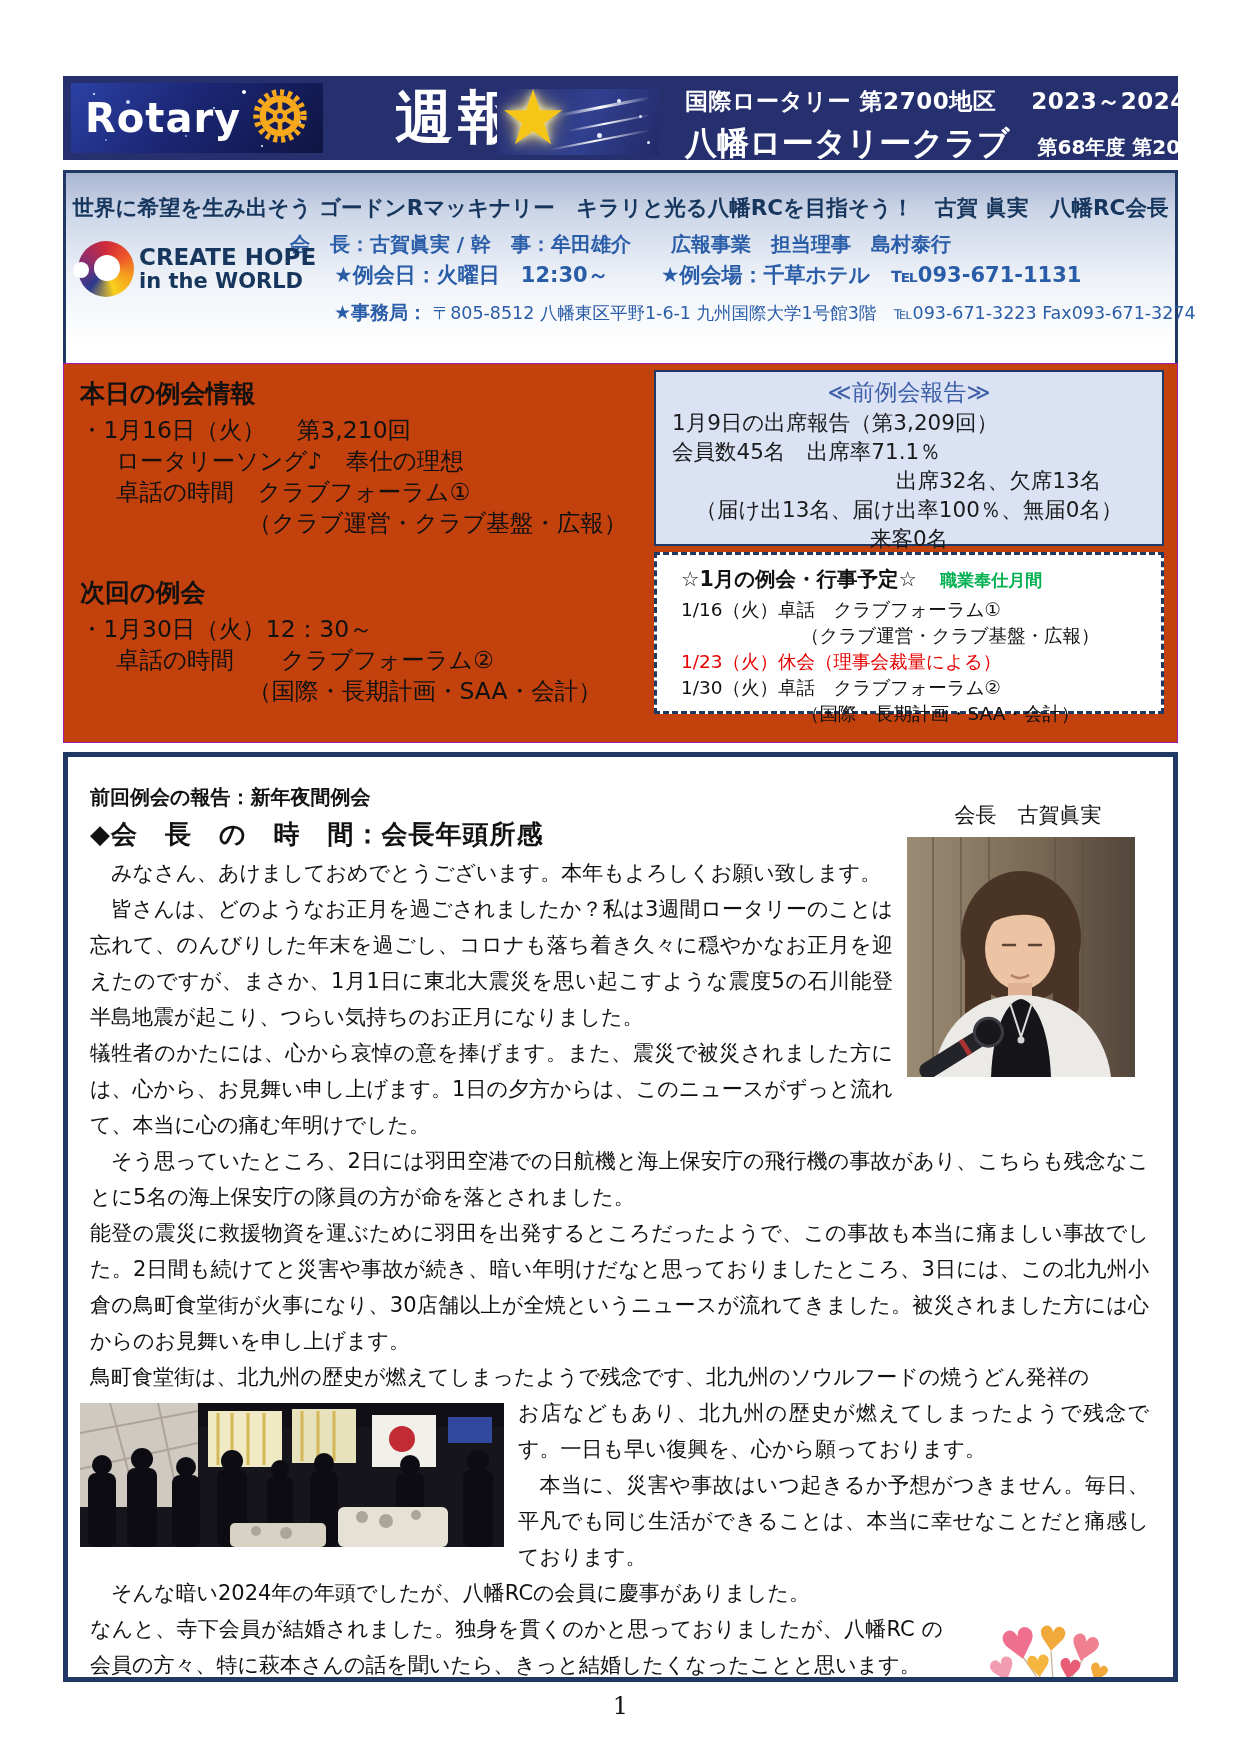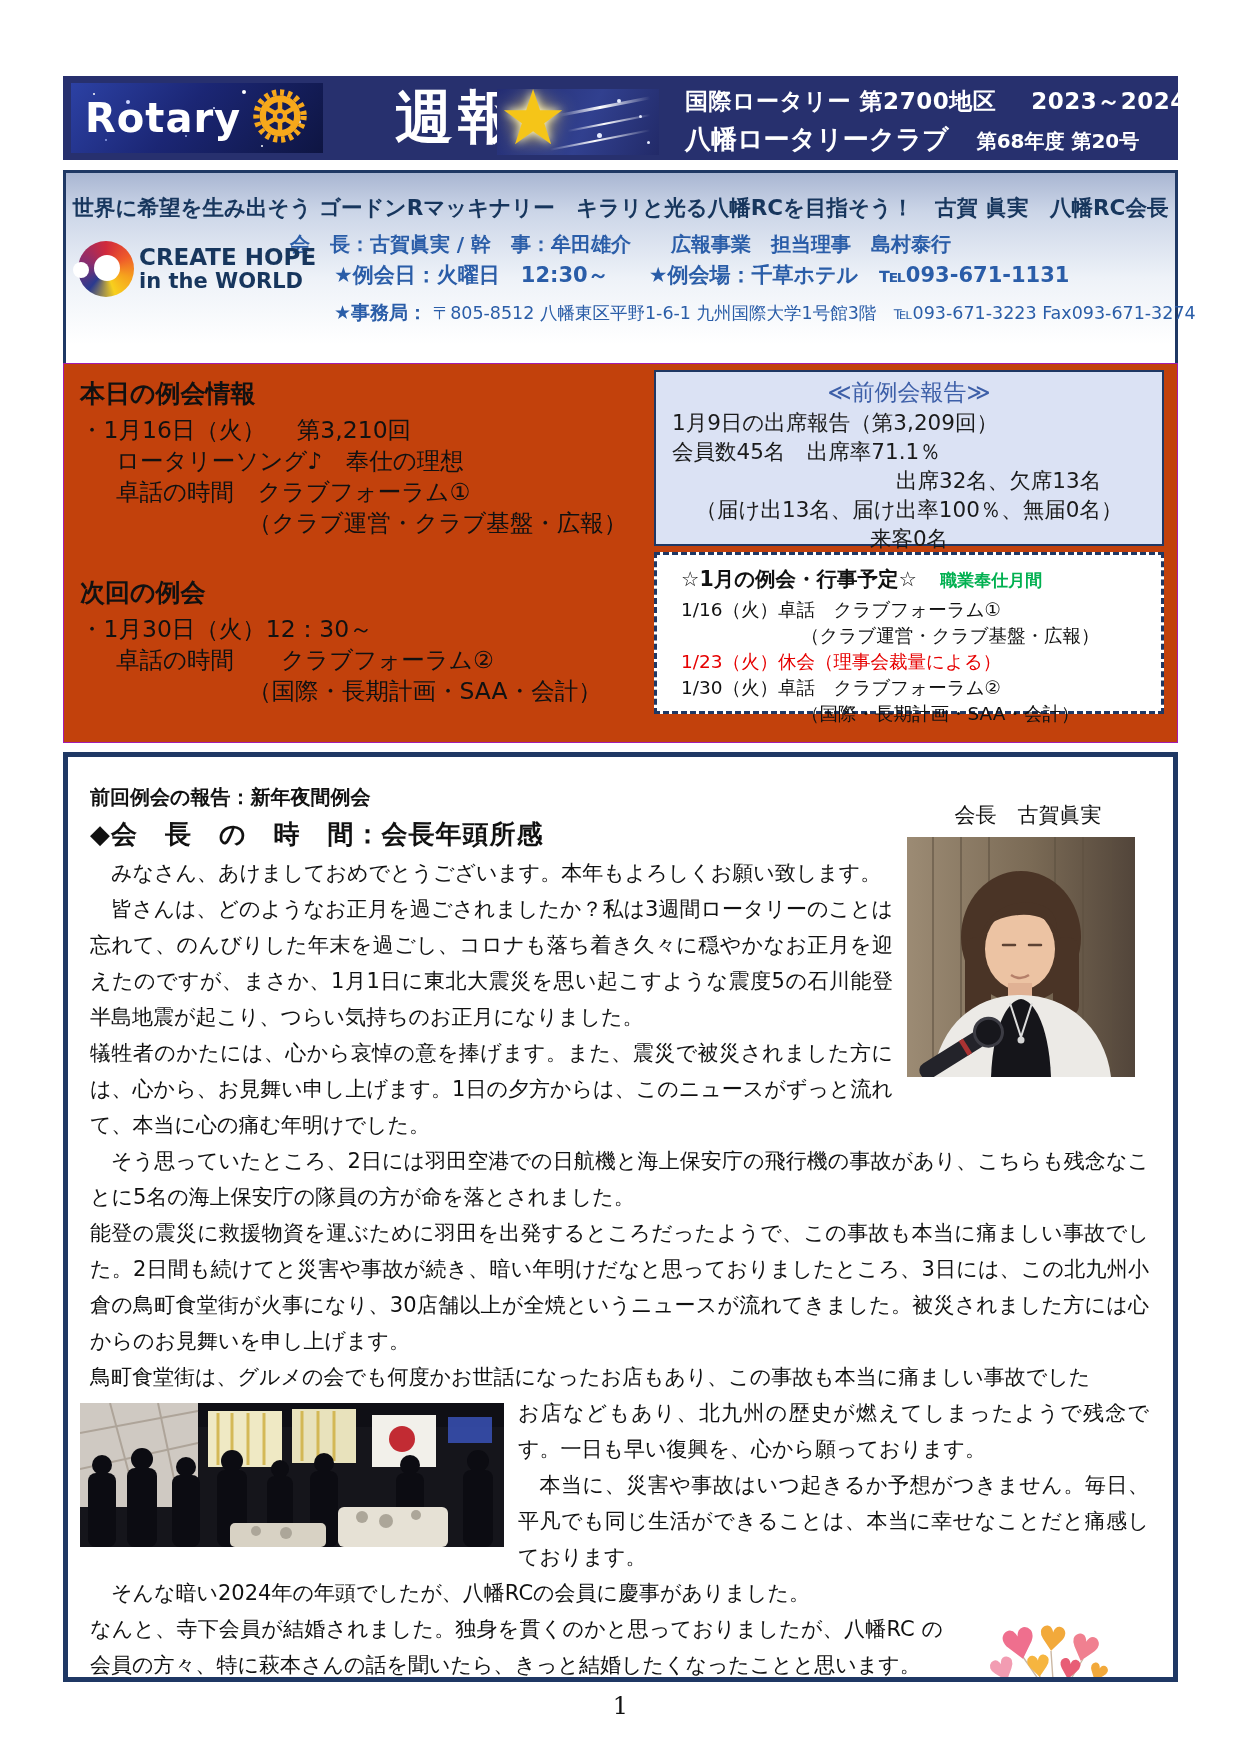--- a/index.html
+++ b/index.html
@@ -22,37 +22,37 @@
   .streak{position:absolute;height:3px;background:linear-gradient(90deg,rgba(255,255,255,0),#fff 45%,rgba(255,255,255,0));transform:rotate(-11deg);}
   .st1{left:62px;top:16px;width:92px;}
   .st2{left:70px;top:33px;width:84px;height:2px;}
   .st3{left:52px;top:50px;width:102px;height:2px;}
   .star-panel i{position:absolute;border-radius:50%;background:#e6ecff;}
   .d1{left:120px;top:10px;width:4px;height:4px;} .d2{left:142px;top:26px;width:3px;height:3px;}
   .d3{left:100px;top:44px;width:5px;height:5px;} .d4{left:150px;top:52px;width:3px;height:3px;}
   .header-right{position:absolute;left:622px;top:10px;width:492px;color:#fff;white-space:nowrap;}
   .hr1{font-size:23px;font-weight:bold;letter-spacing:.5px;}
   .hr2{margin-top:5px;display:flex;align-items:baseline;gap:28px;}
-  .club{font-size:26px;font-weight:bold;}
+  .club{font-size:32px;font-weight:bold;}
   .issue{font-size:20px;font-weight:bold;}
 
   
   .banner{position:absolute;left:63px;top:170px;width:1115px;height:232px;box-sizing:border-box;
       border:3px solid #1f3864;border-bottom:9px solid #1f3864;
       background:linear-gradient(180deg,#a9b6d2 0%,#ccd6e8 18%,#eef2f8 48%,#ffffff 78%);}
   .slogan{position:absolute;top:20px;left:4px;right:4px;text-align:center;font-size:21.5px;font-weight:bold;color:#17365d;white-space:nowrap;}
   .officers{position:absolute;top:58px;left:0;right:0;text-align:center;font-size:20px;font-weight:bold;color:#2a5da8;white-space:nowrap;}
   .theme-logo{position:absolute;left:12px;top:68px;display:flex;align-items:center;gap:5px;}
   .swirl{position:relative;width:56px;height:56px;border-radius:50%;
       background:conic-gradient(from 220deg,#2a3a8f,#8a2d6e 70deg,#d0293c 140deg,#ef5a2a 200deg,#f6a21d 250deg,#f8d01d 300deg,#2a3a8f 360deg);}
   .swirl::after{content:"";position:absolute;left:16px;top:14px;width:26px;height:26px;border-radius:50%;background:#fff;}
   .swirl::before{content:"";position:absolute;left:-5px;top:21px;width:16px;height:16px;border-radius:50%;background:#fff;}
   .theme-text{color:#17365d;font-weight:bold;line-height:1.08;}
   .tt1{font-size:23px;} .tt2{font-size:21px;}
-  .meeting-line{position:absolute;left:268px;top:88px;font-size:21px;font-weight:bold;color:#2a5da8;display:flex;gap:40px;white-space:nowrap;}
+  .meeting-line{position:absolute;left:268px;top:88px;font-size:21px;font-weight:bold;color:#2a5da8;display:flex;gap:52px;white-space:nowrap;}
   .office-line{position:absolute;left:268px;top:127px;font-size:17.5px;color:#2a5da8;white-space:nowrap;}
   .office-label{font-size:19px;font-weight:bold;}
 
   
   .mid-box{position:absolute;left:63px;top:363px;width:1115px;height:380px;box-sizing:border-box;
       border:1px solid #a21caf;background:#c2410c;overflow:hidden;}
   .today-col{position:absolute;left:16px;top:14px;width:566px;font-size:23.5px;line-height:31px;color:#111;}
   .col-heading{font-size:25px;font-weight:600;margin-bottom:6px;}
   .ind{padding-left:168px;}
   .gapline{height:38px;}
@@ -232,21 +232,21 @@
     </div>
 
     <div class="article-title">前回例会の報告：新年夜間例会</div>
     <div class="article-subtitle">◆会　長　の　時　間：会長年頭所感</div>
 
     <p>　みなさん、あけましておめでとうございます。本年もよろしくお願い致します。</p>
     <p>　皆さんは、どのようなお正月を過ごされましたか？私は3週間ロータリーのことは忘れて、のんびりした年末を過ごし、コロナも落ち着き久々に穏やかなお正月を迎えたのですが、まさか、1月1日に東北大震災を思い起こすような震度5の石川能登半島地震が起こり、つらい気持ちのお正月になりました。</p>
     <p>犠牲者のかたには、心から哀悼の意を捧げます。また、震災で被災されました方には、心から、お見舞い申し上げます。1日の夕方からは、このニュースがずっと流れて、本当に心の痛む年明けでした。</p>
     <p>　そう思っていたところ、2日には羽田空港での日航機と海上保安庁の飛行機の事故があり、こちらも残念なことに5名の海上保安庁の隊員の方が命を落とされました。</p>
     <p>能登の震災に救援物資を運ぶために羽田を出発するところだったようで、この事故も本当に痛ましい事故でした。2日間も続けてと災害や事故が続き、暗い年明けだなと思っておりましたところ、3日には、この北九州小倉の鳥町食堂街が火事になり、30店舗以上が全焼というニュースが流れてきました。被災されました方には心からのお見舞いを申し上げます。</p>
-    <p>鳥町食堂街は、グルメの会でも何度かお世話になったお店もあり、この事故も本当に痛ましい事故でした</p>
+    <p>鳥町食堂街は、北九州の歴史が燃えてしまったようで残念です、北九州のソウルフードの焼うどん発祥の</p>
 
     <div class="banquet">
       <svg width="424" height="144" viewBox="0 0 424 144">
         <rect width="424" height="144" fill="#15151b"></rect>
         <rect width="424" height="24" fill="#0f0f15"></rect>
         <polygon points="0,0 118,0 118,104 0,104" fill="#cfc9c2"></polygon>
         <g stroke="#a69c90" stroke-width="2" opacity="0.8">
           <line x1="0" y1="30" x2="118" y2="8"></line>
             <line x1="0" y1="66" x2="118" y2="40"></line>
           <line x1="30" y1="0" x2="58" y2="104"></line>

